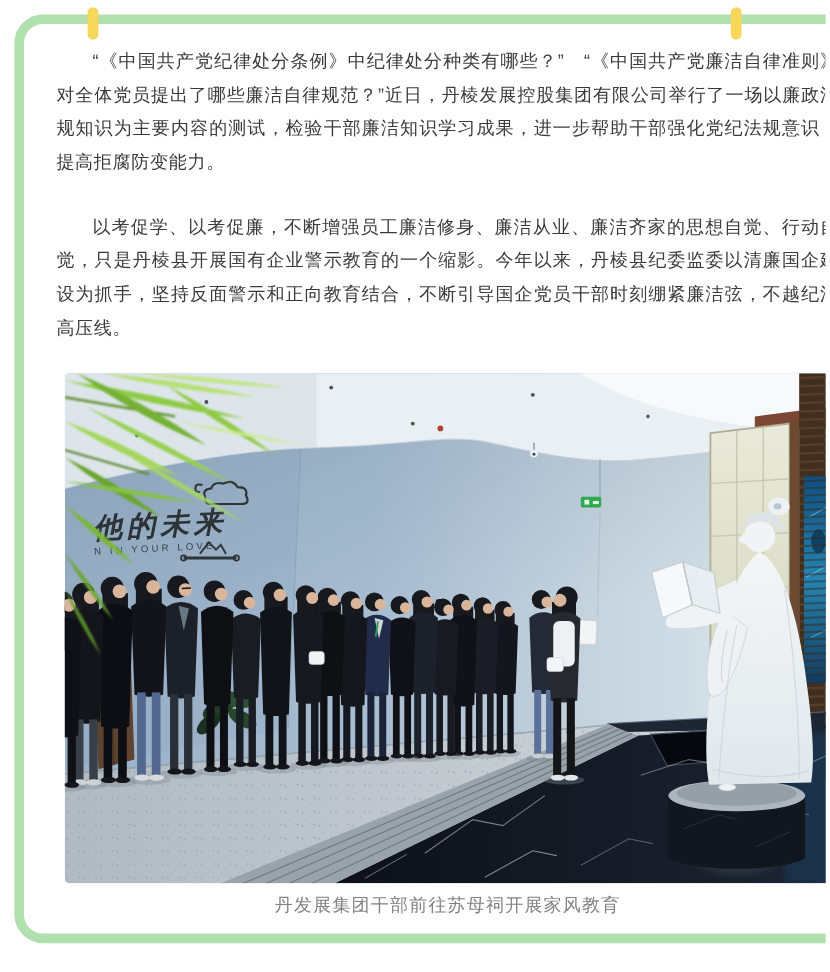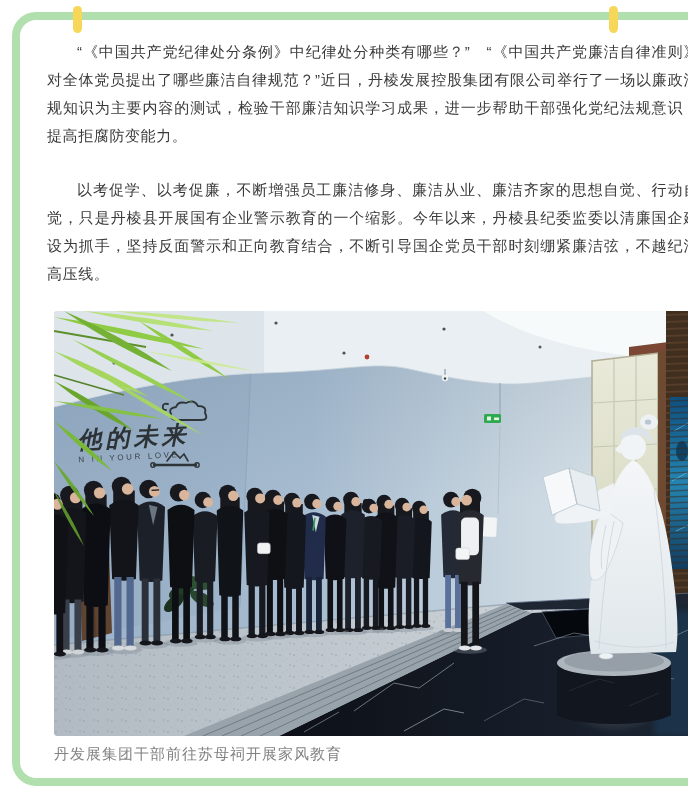--- a/index.html
+++ b/index.html
@@ -18,21 +18,21 @@
   }
   .para{
     margin:0;color:var(--text);font-size:15px;line-height:28px;letter-spacing:.6px;
     text-align:justify;text-indent:2em;
   }
   .para-first{margin-top:18px;}
   .para + .para{margin-top:26px;}
   .photo-figure{margin:23px auto 0;width:638px;}
   .photo-figure svg{display:block;border-radius:4px;}
   figcaption{
-    margin-top:9px;text-align:left;font-size:15px;color:var(--cap);letter-spacing:1px;
+    margin-top:9px;text-align:center;font-size:15px;color:var(--cap);letter-spacing:1px;
   }
 </style>
 </head>
 <body>
 
 <div class="page">
   <div class="pin pin-left"></div>
   <div class="pin pin-right"></div>
 
   <div class="frame">

